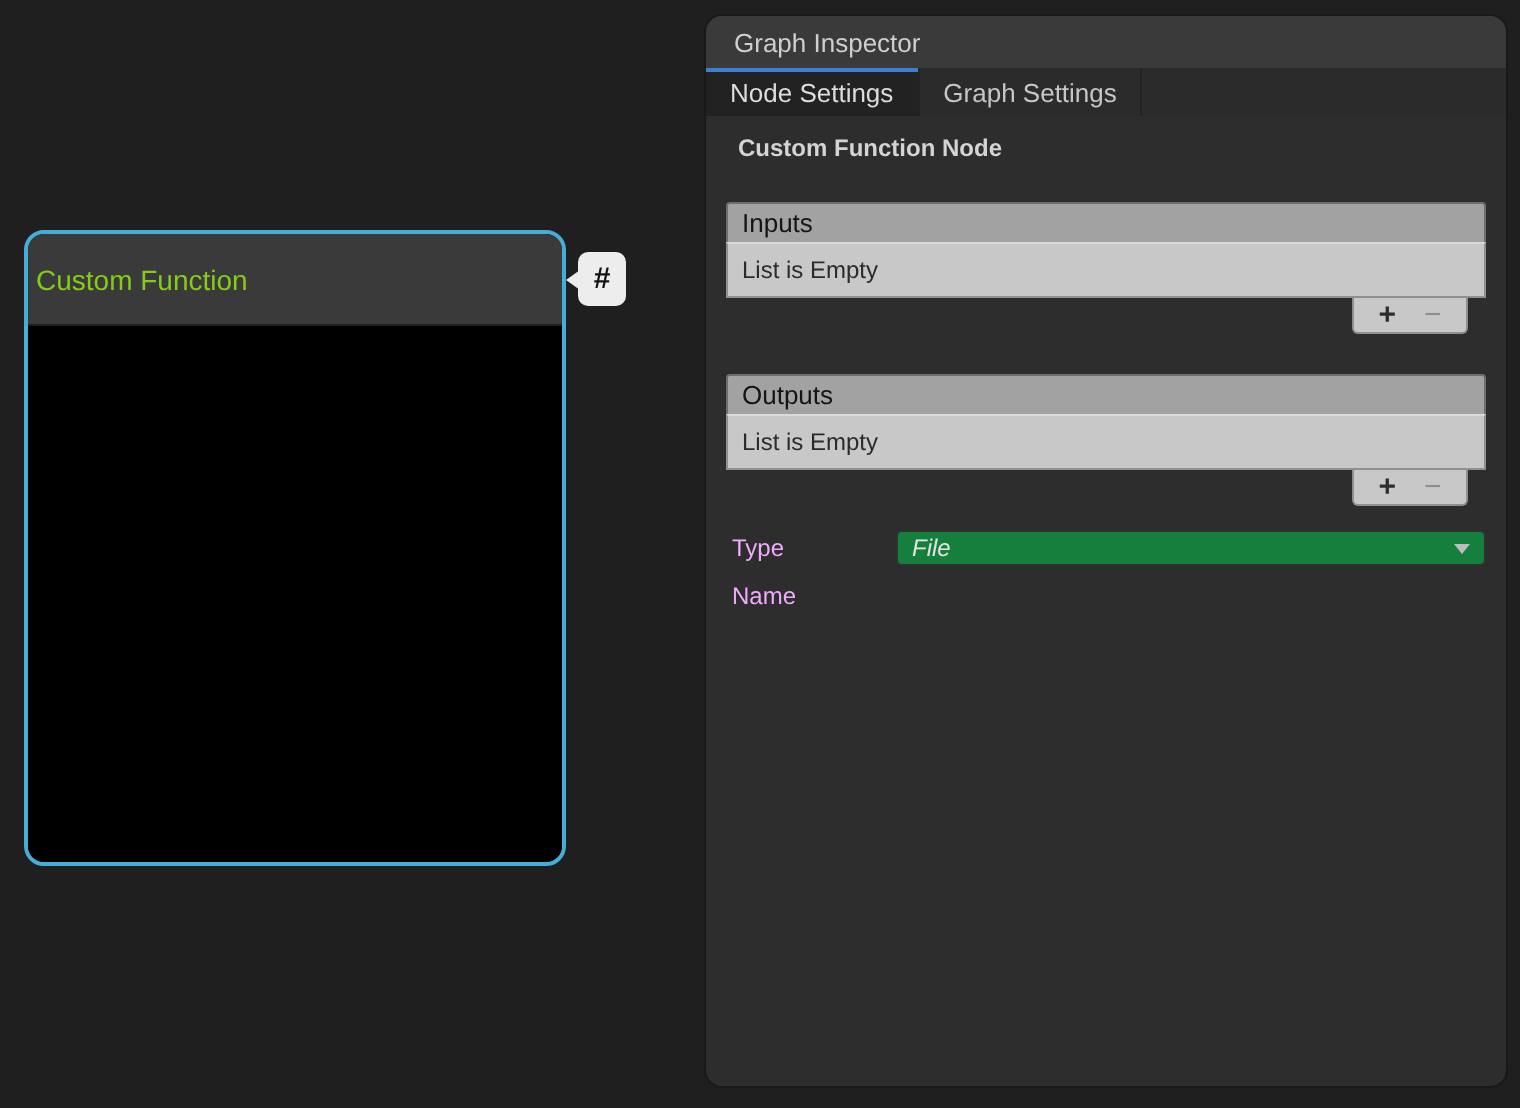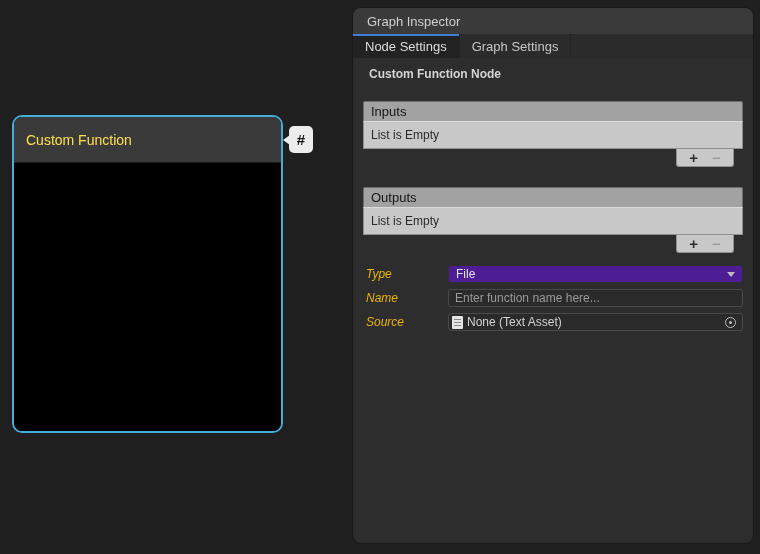--- a/index.html
+++ b/index.html
@@ -20,22 +20,22 @@
     border: 2px solid #44ADD8;
     border-radius: 10px;
     overflow: hidden;
     box-shadow: inset 0 0 0 1px #161616;
   }
   .node-title {
     height: 46px;
     background: #3A3A3A;
     border-bottom: 1px solid #1E1E1E;
     display: flex; align-items: center;
-    padding-left: 12px;
-    color: #fde047;
+    padding-left: 4px;
+    color: #84cc16;
     font-size: 14px;
   }
   .node-body { height: 269px; background: #000; }
 
   .node-badge {
     position: absolute;
     left: 289px; top: 126px;
     width: 24px; height: 27px;
     background: #EDEDED;
     border-radius: 5px;
@@ -145,33 +145,33 @@
   }
   .rlist-btn.rem { color: #8E8E8E; font-weight: normal; }
 
   
   .fields { margin-top: 12px; }
   .field-row { display: flex; align-items: center; height: 18px; margin-bottom: 6px; }
   .field-label {
     width: 85px;
     padding-left: 3px;
     font-size: 12px;
-    color: #eab308;
+    color: #f0abfc;
     flex: none;
-    font-style: italic;
   }
   .dropdown {
     flex: 1; height: 18px;
-    background: #4c1d95;
+    background: #15803d;
     border: 1px solid #303030;
     border-radius: 3px;
     display: flex; align-items: center;
     padding: 0 7px;
     font-size: 12px;
     color: #E2E2E2;
+    font-style: italic;
   }
   .chev {
     margin-left: auto;
     width: 0; height: 0;
     border-left: 4px solid transparent;
     border-right: 4px solid transparent;
     border-top: 5px solid #BDBDBD;
   }
   .text-input {
     flex: 1; height: 18px;
@@ -297,27 +297,18 @@
       <div class="field-row">
         <span class="field-label">Type</span>
         <div class="dropdown">
           <span>File</span>
           <span class="chev"></span>
         </div>
       </div>
 
       <div class="field-row">
         <span class="field-label">Name</span>
-        <input class="text-input" type="text" placeholder="Enter function name here..." style="">
-      </div>
-
-      <div class="field-row">
-        <span class="field-label">Source</span>
-        <div class="object-field">
-          <span class="doc-icon"></span>
-          <span>None (Text Asset)</span>
-          <span class="picker"></span>
-        </div>
-      </div>
+      </div>
+
 
     </div>
   </div>
 </div>
 
 </body></html>

